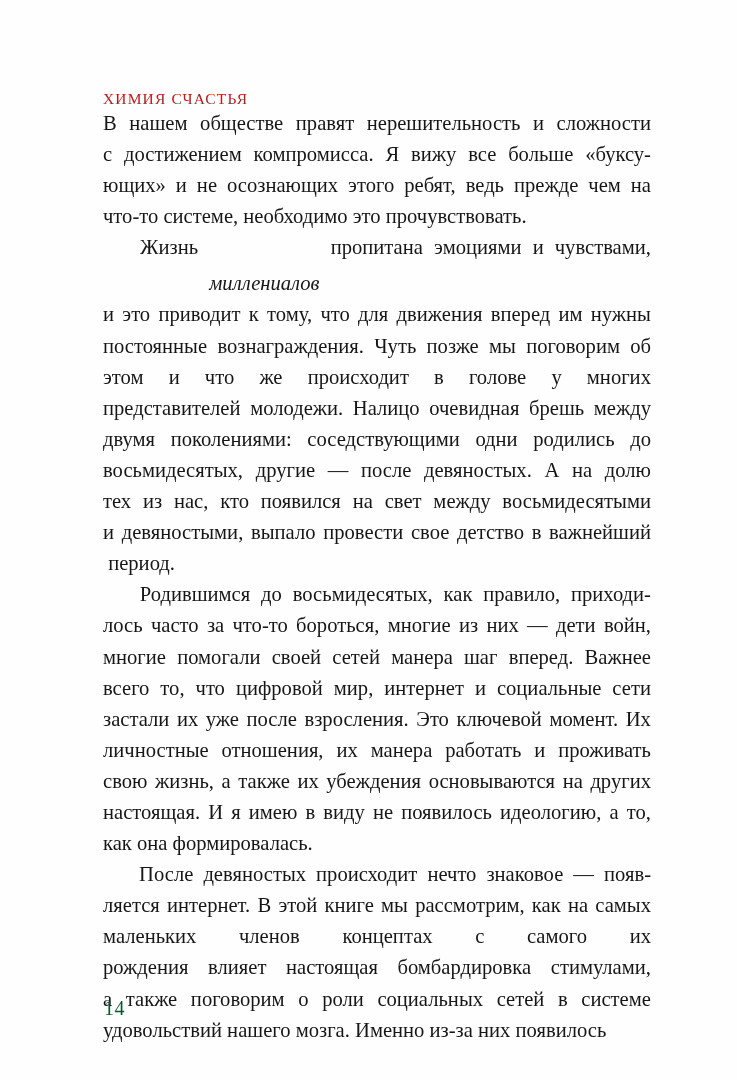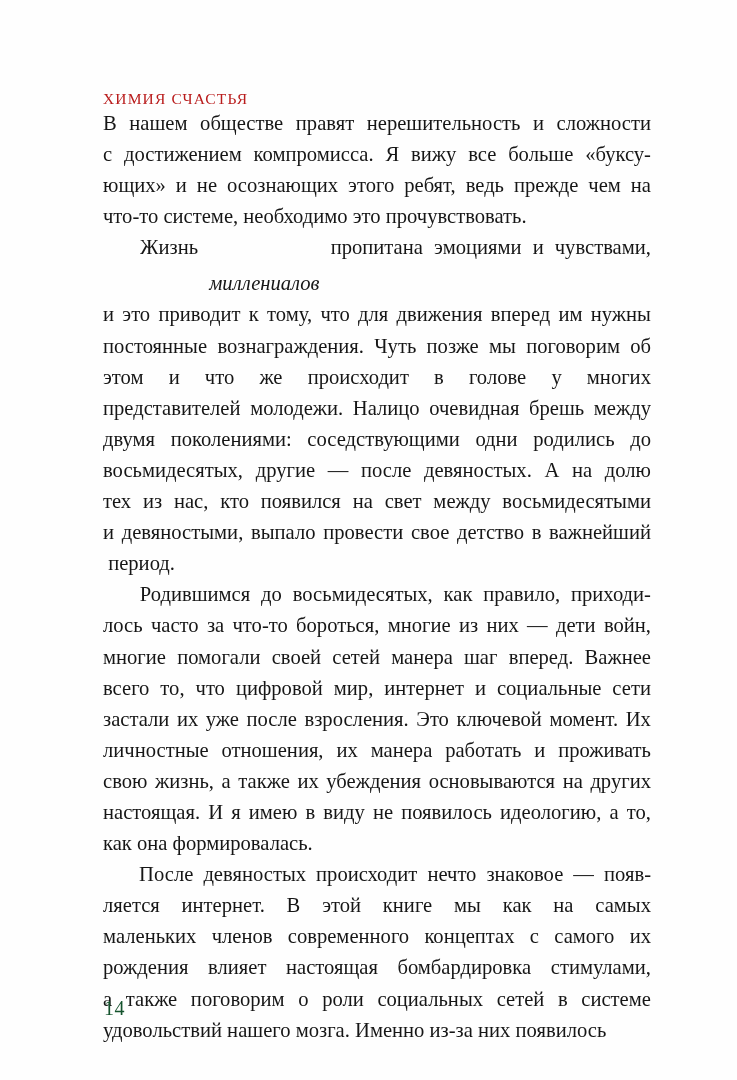--- a/index.html
+++ b/index.html
@@ -132,22 +132,22 @@
           <div class="line justify"><span class="w">многие</span><span class="w">помогали</span><span class="w">своей</span><span class="w">сетей</span><span class="w">манера</span><span class="w">шаг</span><span class="w">вперед.</span><span class="w">Важнее</span></div>
           <div class="line justify"><span class="w">всего</span><span class="w">то,</span><span class="w">что</span><span class="w">цифровой</span><span class="w">мир,</span><span class="w">интернет</span><span class="w">и</span><span class="w">социальные</span><span class="w">сети</span></div>
           <div class="line justify"><span class="w">застали</span><span class="w">их</span><span class="w">уже</span><span class="w">после</span><span class="w">взросления.</span><span class="w">Это</span><span class="w">ключевой</span><span class="w">момент.</span><span class="w">Их</span></div>
           <div class="line justify"><span class="w">личностные</span><span class="w">отношения,</span><span class="w">их</span><span class="w">манера</span><span class="w">работать</span><span class="w">и</span><span class="w">проживать</span></div>
           <div class="line justify"><span class="w">свою</span><span class="w">жизнь,</span><span class="w">а</span><span class="w">также</span><span class="w">их</span><span class="w">убеждения</span><span class="w">основываются</span><span class="w">на</span><span class="w">других</span></div>
           <div class="line justify"><span class="w">настоящая.</span><span class="w">И</span><span class="w">я</span><span class="w">имею</span><span class="w">в</span><span class="w">виду</span><span class="w">не</span><span class="w">появилось</span><span class="w">идеологию,</span><span class="w">а</span><span class="w">то,</span></div>
           <div class="line last"><span class="w">как</span><span class="w"> она</span><span class="w"> формировалась.</span></div>
         </div>
         <div class="para">
           <div class="line justify"><span class="indent"></span><span class="w">После</span><span class="w">девяностых</span><span class="w">происходит</span><span class="w">нечто</span><span class="w">знаковое</span><span class="w">—</span><span class="w">появ-</span></div>
-          <div class="line justify"><span class="w">ляется</span><span class="w">интернет.</span><span class="w">В</span><span class="w">этой</span><span class="w">книге</span><span class="w">мы</span><span class="w">как</span><span class="w">на</span><span class="w">самых</span></div>
-          <div class="line justify"><span class="w">маленьких</span><span class="w">членов</span><span class="w">современного</span><span class="w">концептах</span><span class="w">с</span><span class="w">самого</span><span class="w">их</span></div>
+          <div class="line justify"><span class="w">ляется</span><span class="w">интернет.</span><span class="w">В</span><span class="w">этой</span><span class="w">книге</span><span class="w">мы</span><span class="w">рассмотрим,</span><span class="w">как</span><span class="w">на</span><span class="w">самых</span></div>
+          <div class="line justify"><span class="w">маленьких</span><span class="w">членов</span><span class="w">концептах</span><span class="w">с</span><span class="w">самого</span><span class="w">их</span></div>
           <div class="line justify"><span class="w">рождения</span><span class="w">влияет</span><span class="w">настоящая</span><span class="w">бомбардировка</span><span class="w">стимулами,</span></div>
           <div class="line justify"><span class="w">а</span><span class="w">также</span><span class="w">поговорим</span><span class="w">о</span><span class="w">роли</span><span class="w">социальных</span><span class="w">сетей</span><span class="w">в</span><span class="w">системе</span></div>
           <div class="line last"><span class="w">удовольствий</span><span class="w"> нашего</span><span class="w"> мозга.</span><span class="w"> Именно</span><span class="w"> из-за</span><span class="w"> них</span><span class="w"> появилось</span></div>
         </div>
       </div>
   </div>
 
   <div class="folio">14</div>
 
 </div>

